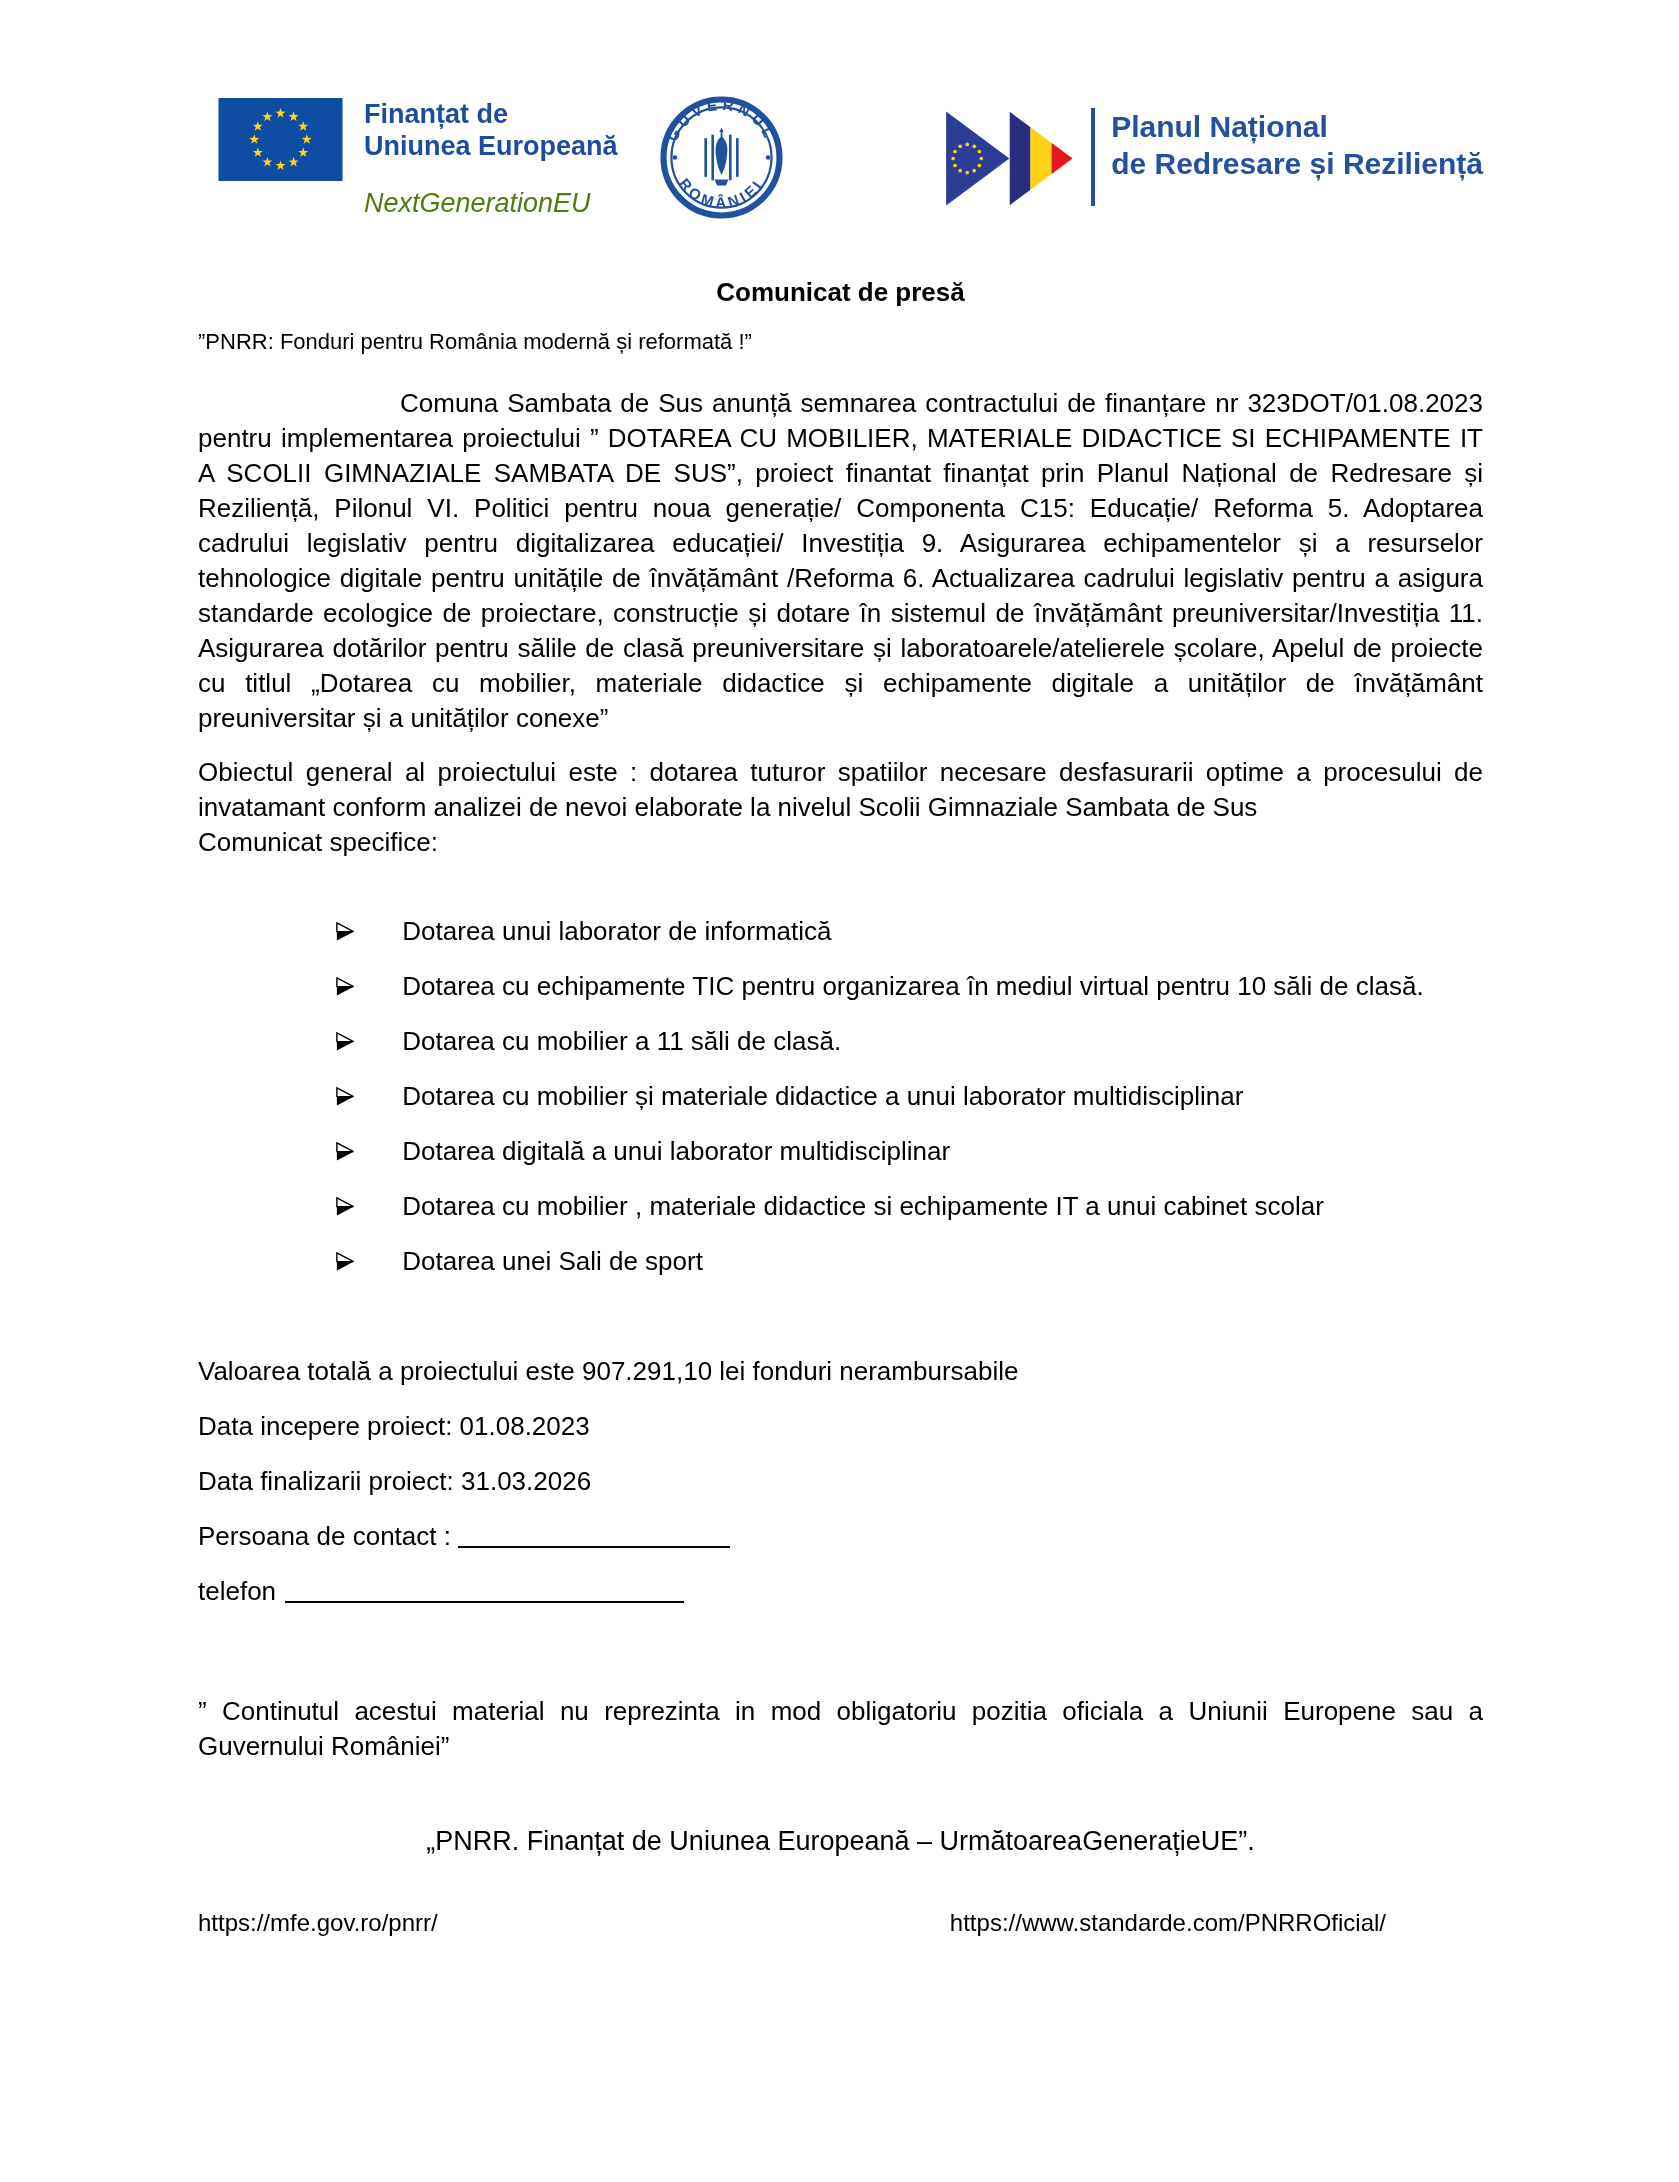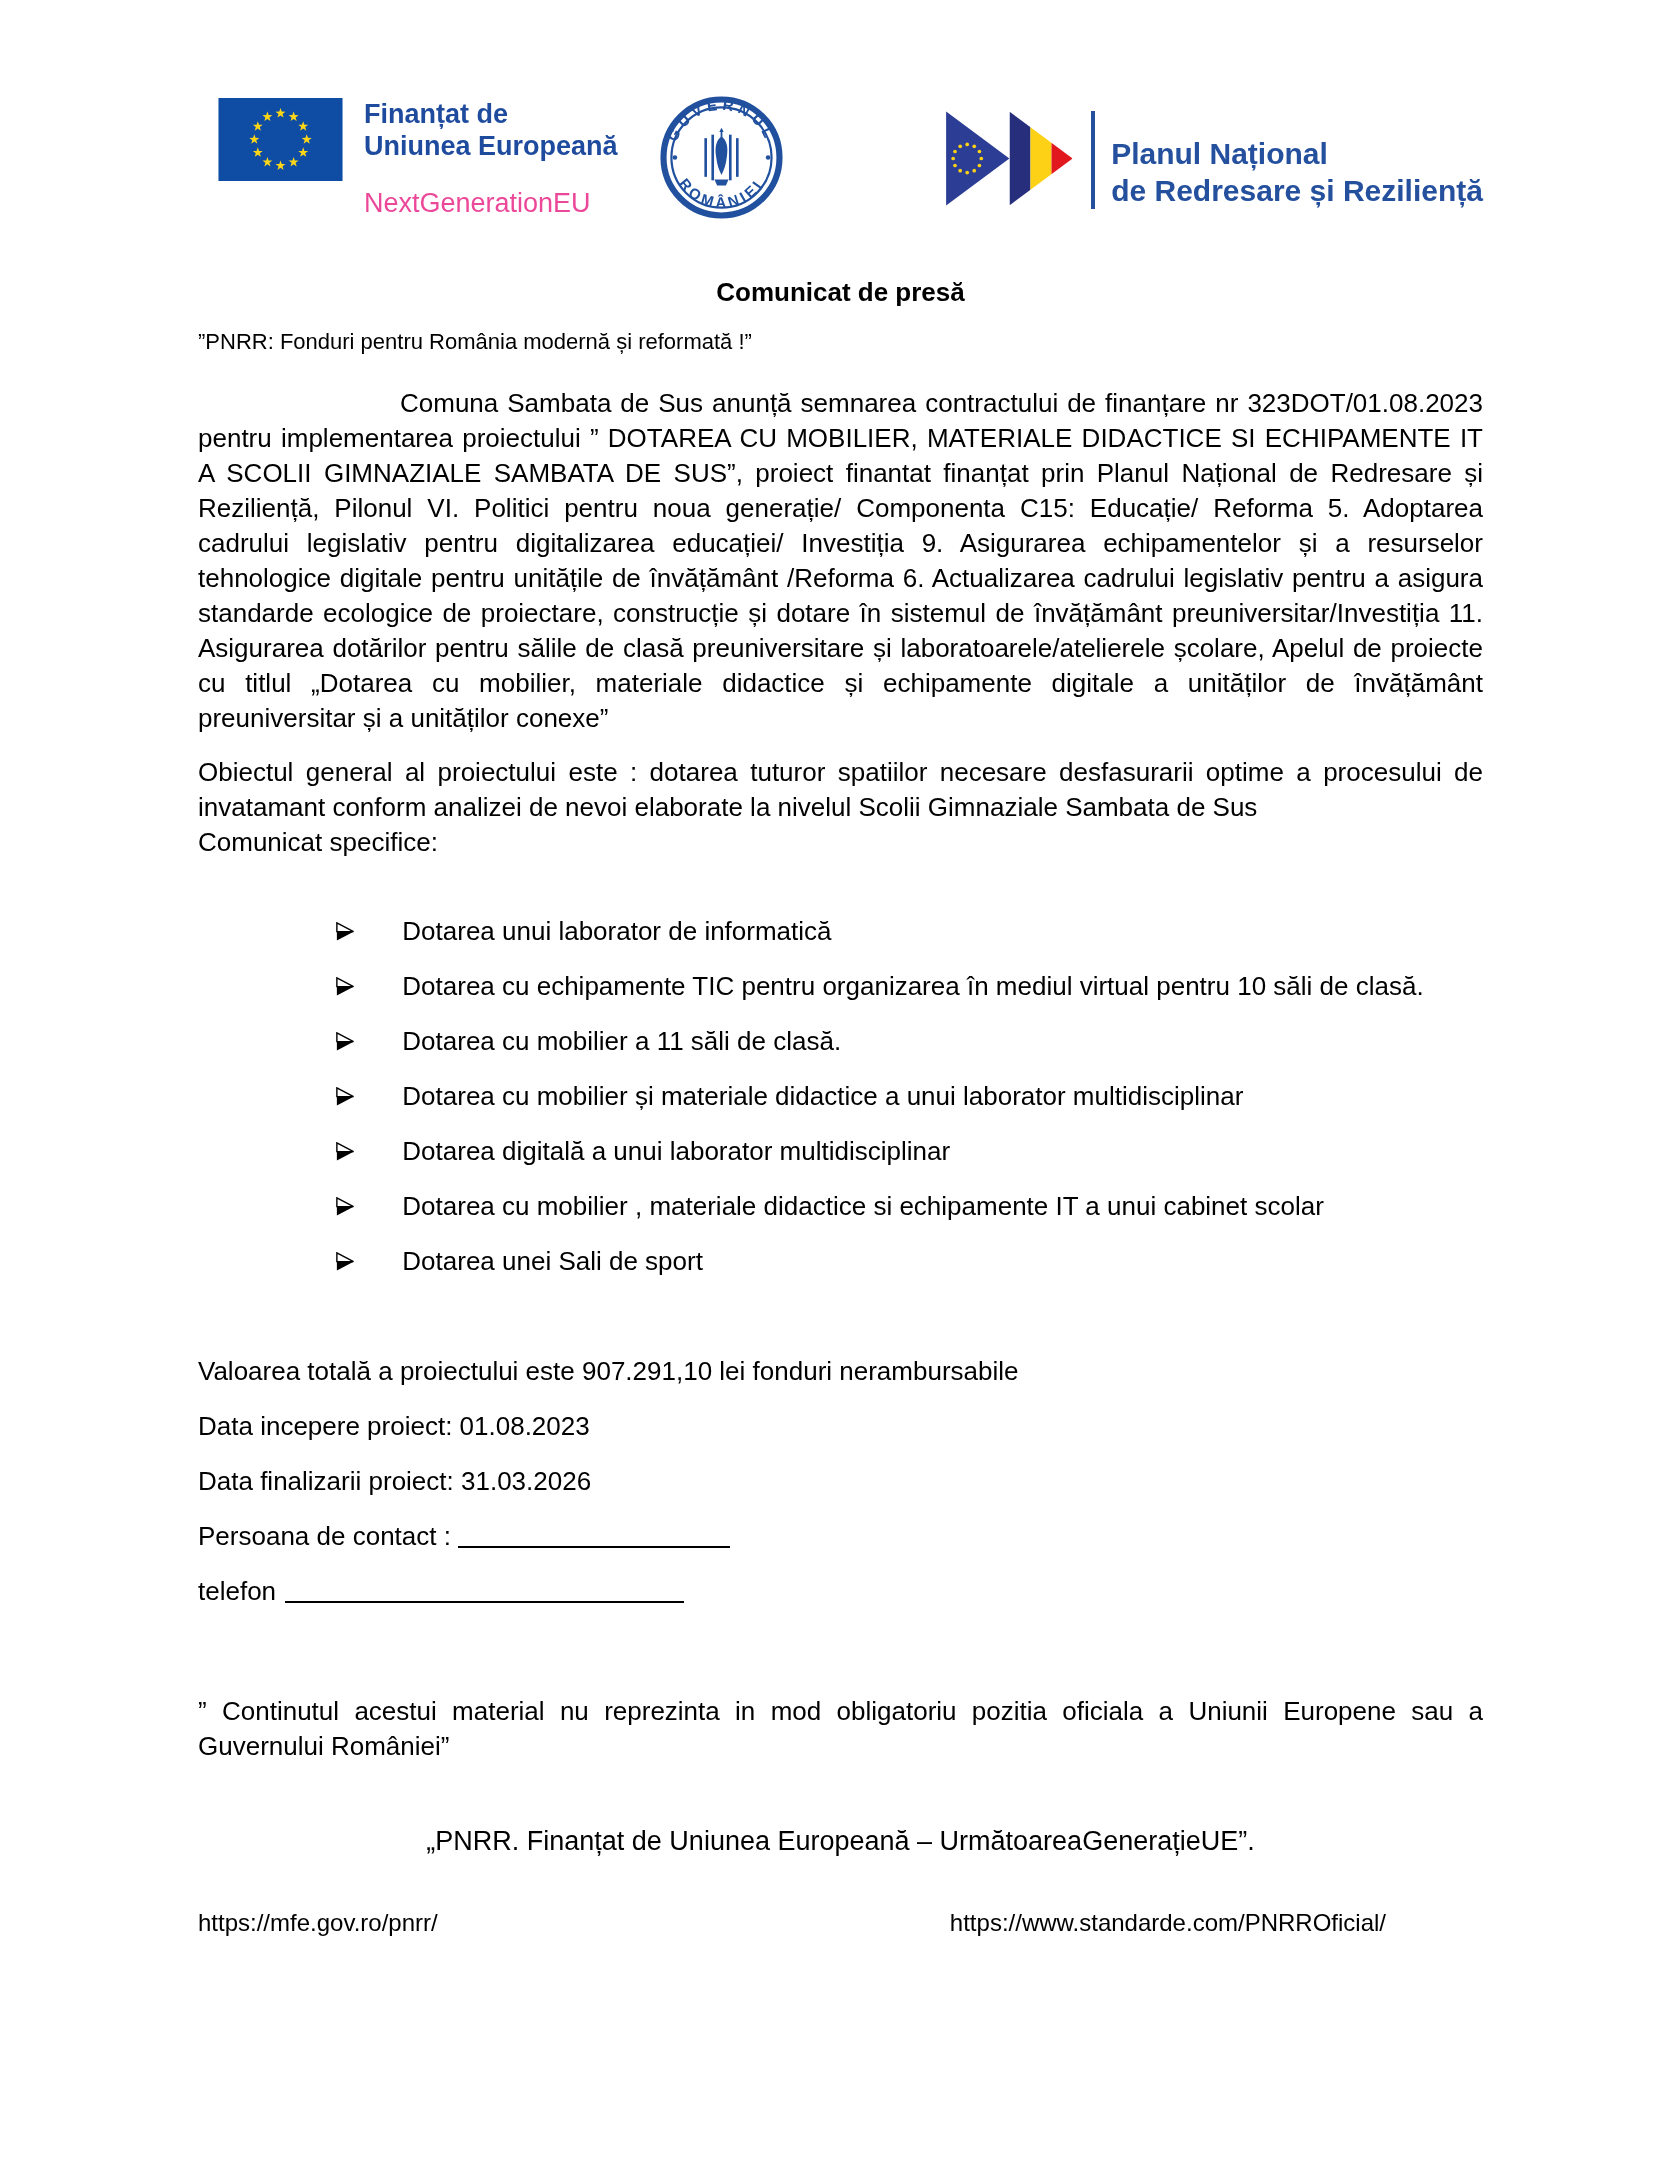--- a/index.html
+++ b/index.html
@@ -5,23 +5,23 @@
   html,body{margin:0;padding:0;background:#ffffff;}
   body{width:1679px;height:2182px;font-family:"Liberation Sans",sans-serif;color:#000;position:relative;overflow:hidden;}
   .page{width:1679px;height:2182px;background:#fff;}
   .content{padding:0 196px 0 198px;}
 
   
   .logos{margin-top:97px;height:123px;display:flex;align-items:center;justify-content:space-between;}
   .eu-logo{display:flex;align-items:flex-start;padding-left:20px;}
   .eu-text{margin-left:21px;}
   .eu-text .fin{font-weight:bold;color:#1f4b9e;font-size:27px;line-height:32px;}
-  .eu-text .ngeu{color:#ec4899;font-size:27px;line-height:32px;margin-top:25px;}
+  .eu-text .ngeu{color:#4d7c0f;font-size:27px;line-height:32px;margin-top:25px;font-style:italic;}
   .seal-wrap{transform:translateX(-61px);}
-  .pnrr-logo{display:flex;align-items:flex-end;}
+  .pnrr-logo{display:flex;align-items:flex-start;}
   .pnrr-bar{width:4.4px;height:98px;background:#24509e;margin:0 16px 0 12.3px;}
   .pnrr-text{font-weight:bold;color:#24509e;font-size:30px;line-height:37px;}
 
   
   .title{margin-top:56px;text-align:center;font-weight:bold;font-size:26px;line-height:32px;}
   .subtitle{margin-top:18.4px;text-align:left;font-size:22px;line-height:32px;}
   .para{font-size:26px;line-height:35px;text-align:justify;}
   .para-intro{margin-top:28px;text-indent:202px;}
   .para-objective{margin-top:18.4px;}
   .objectives-heading{font-size:26px;line-height:35px;}

